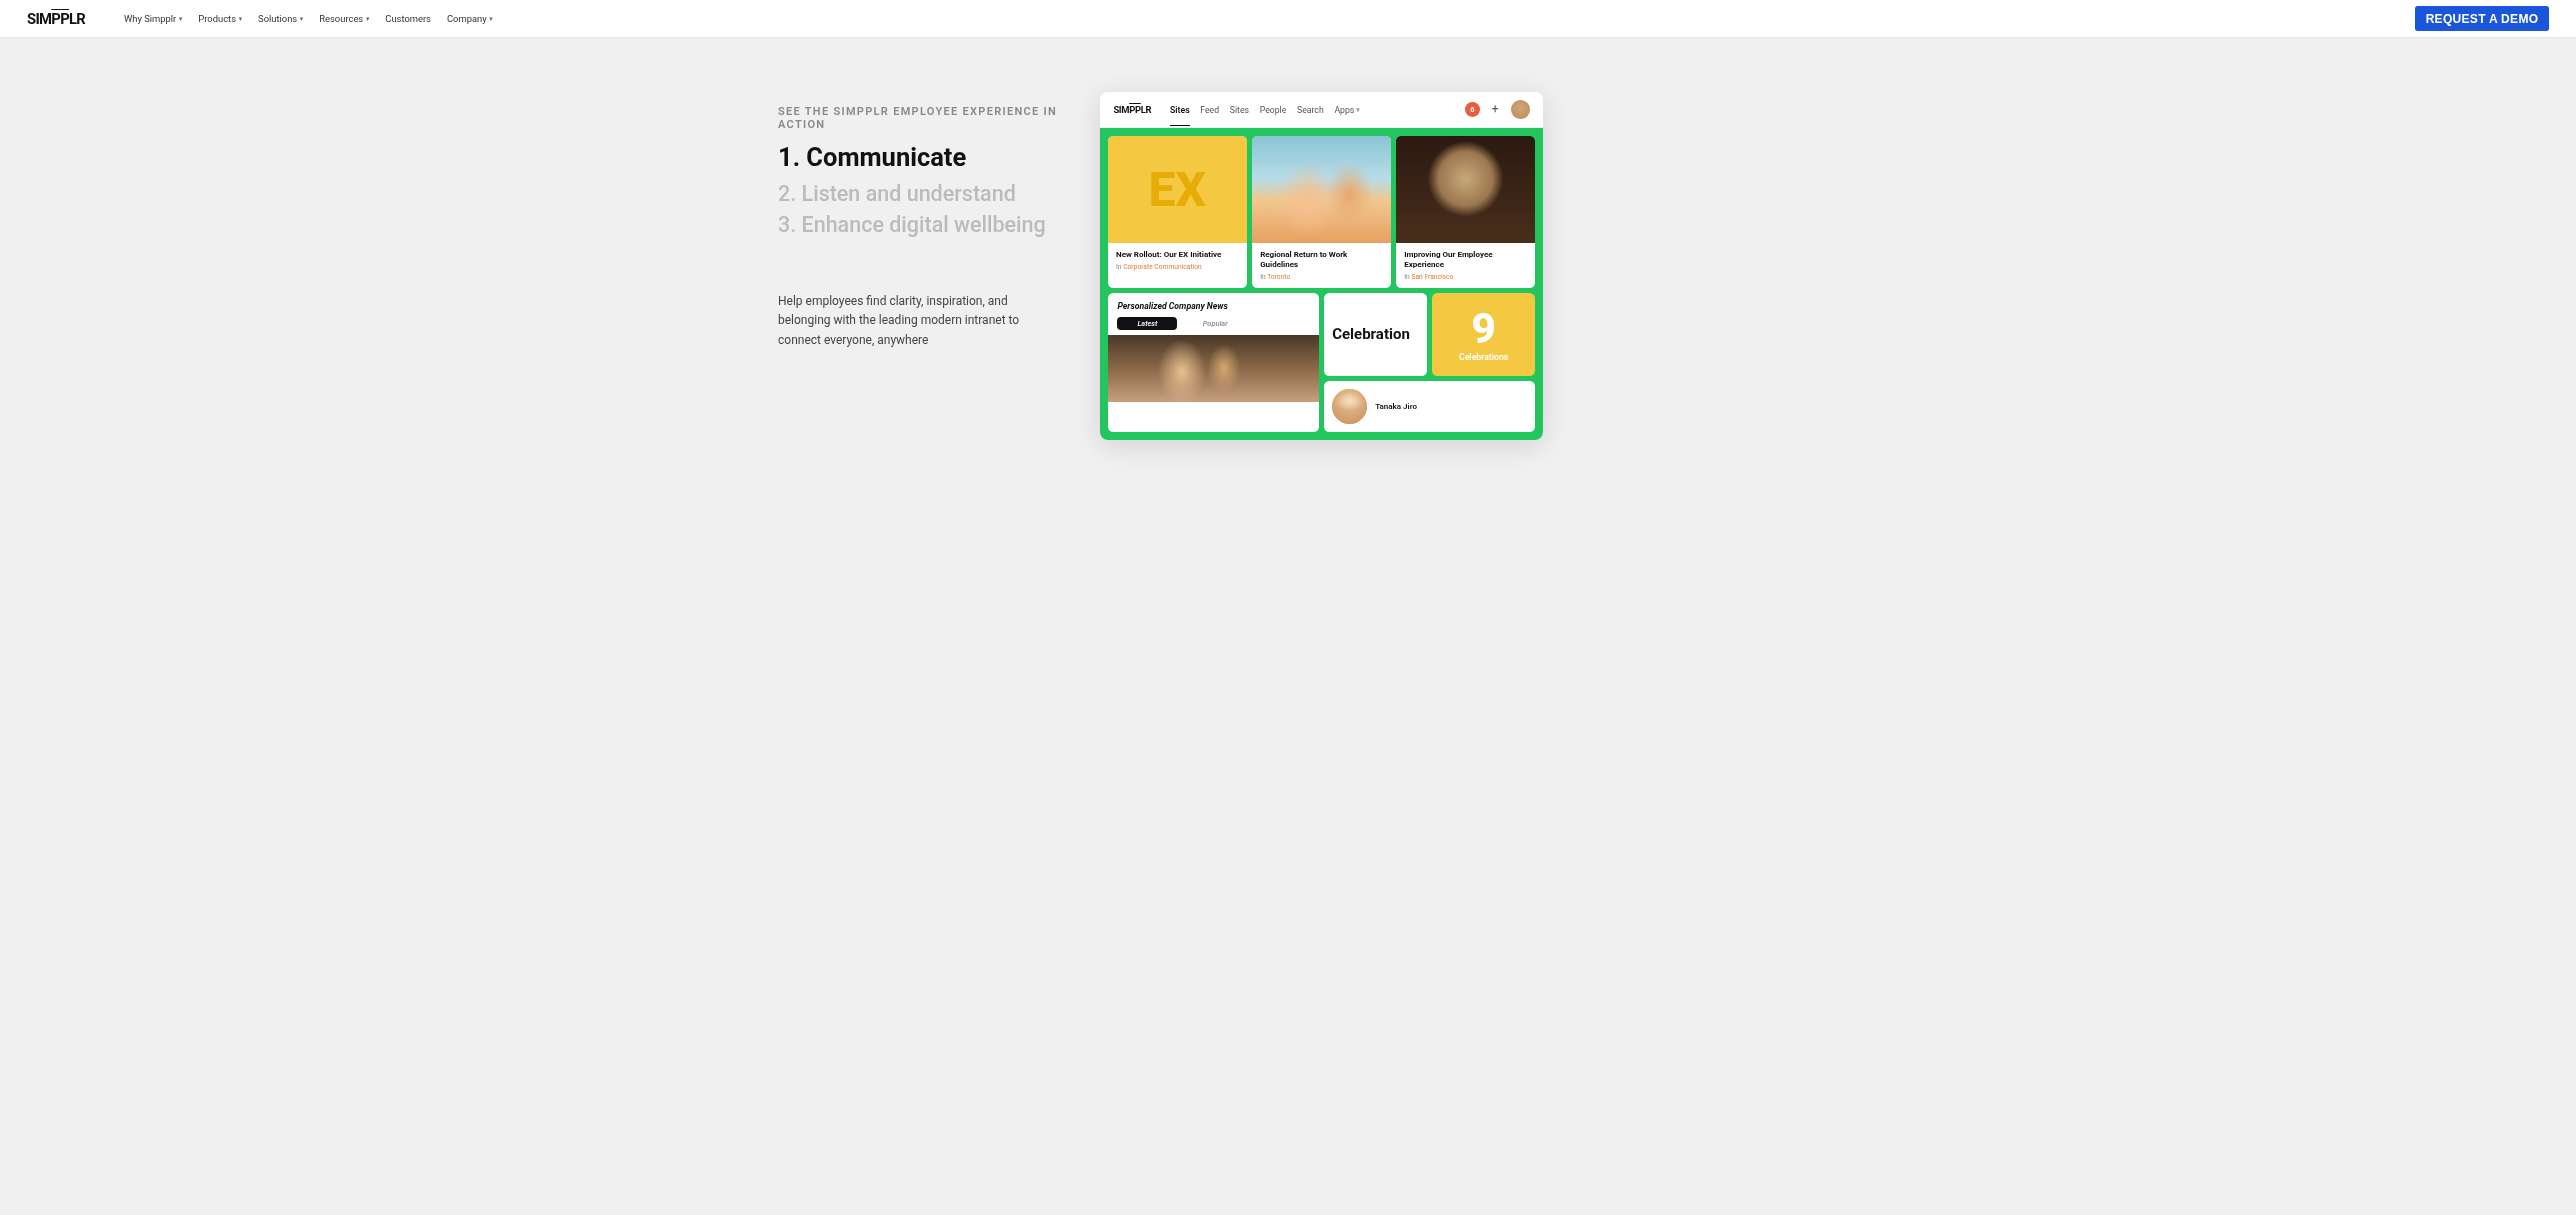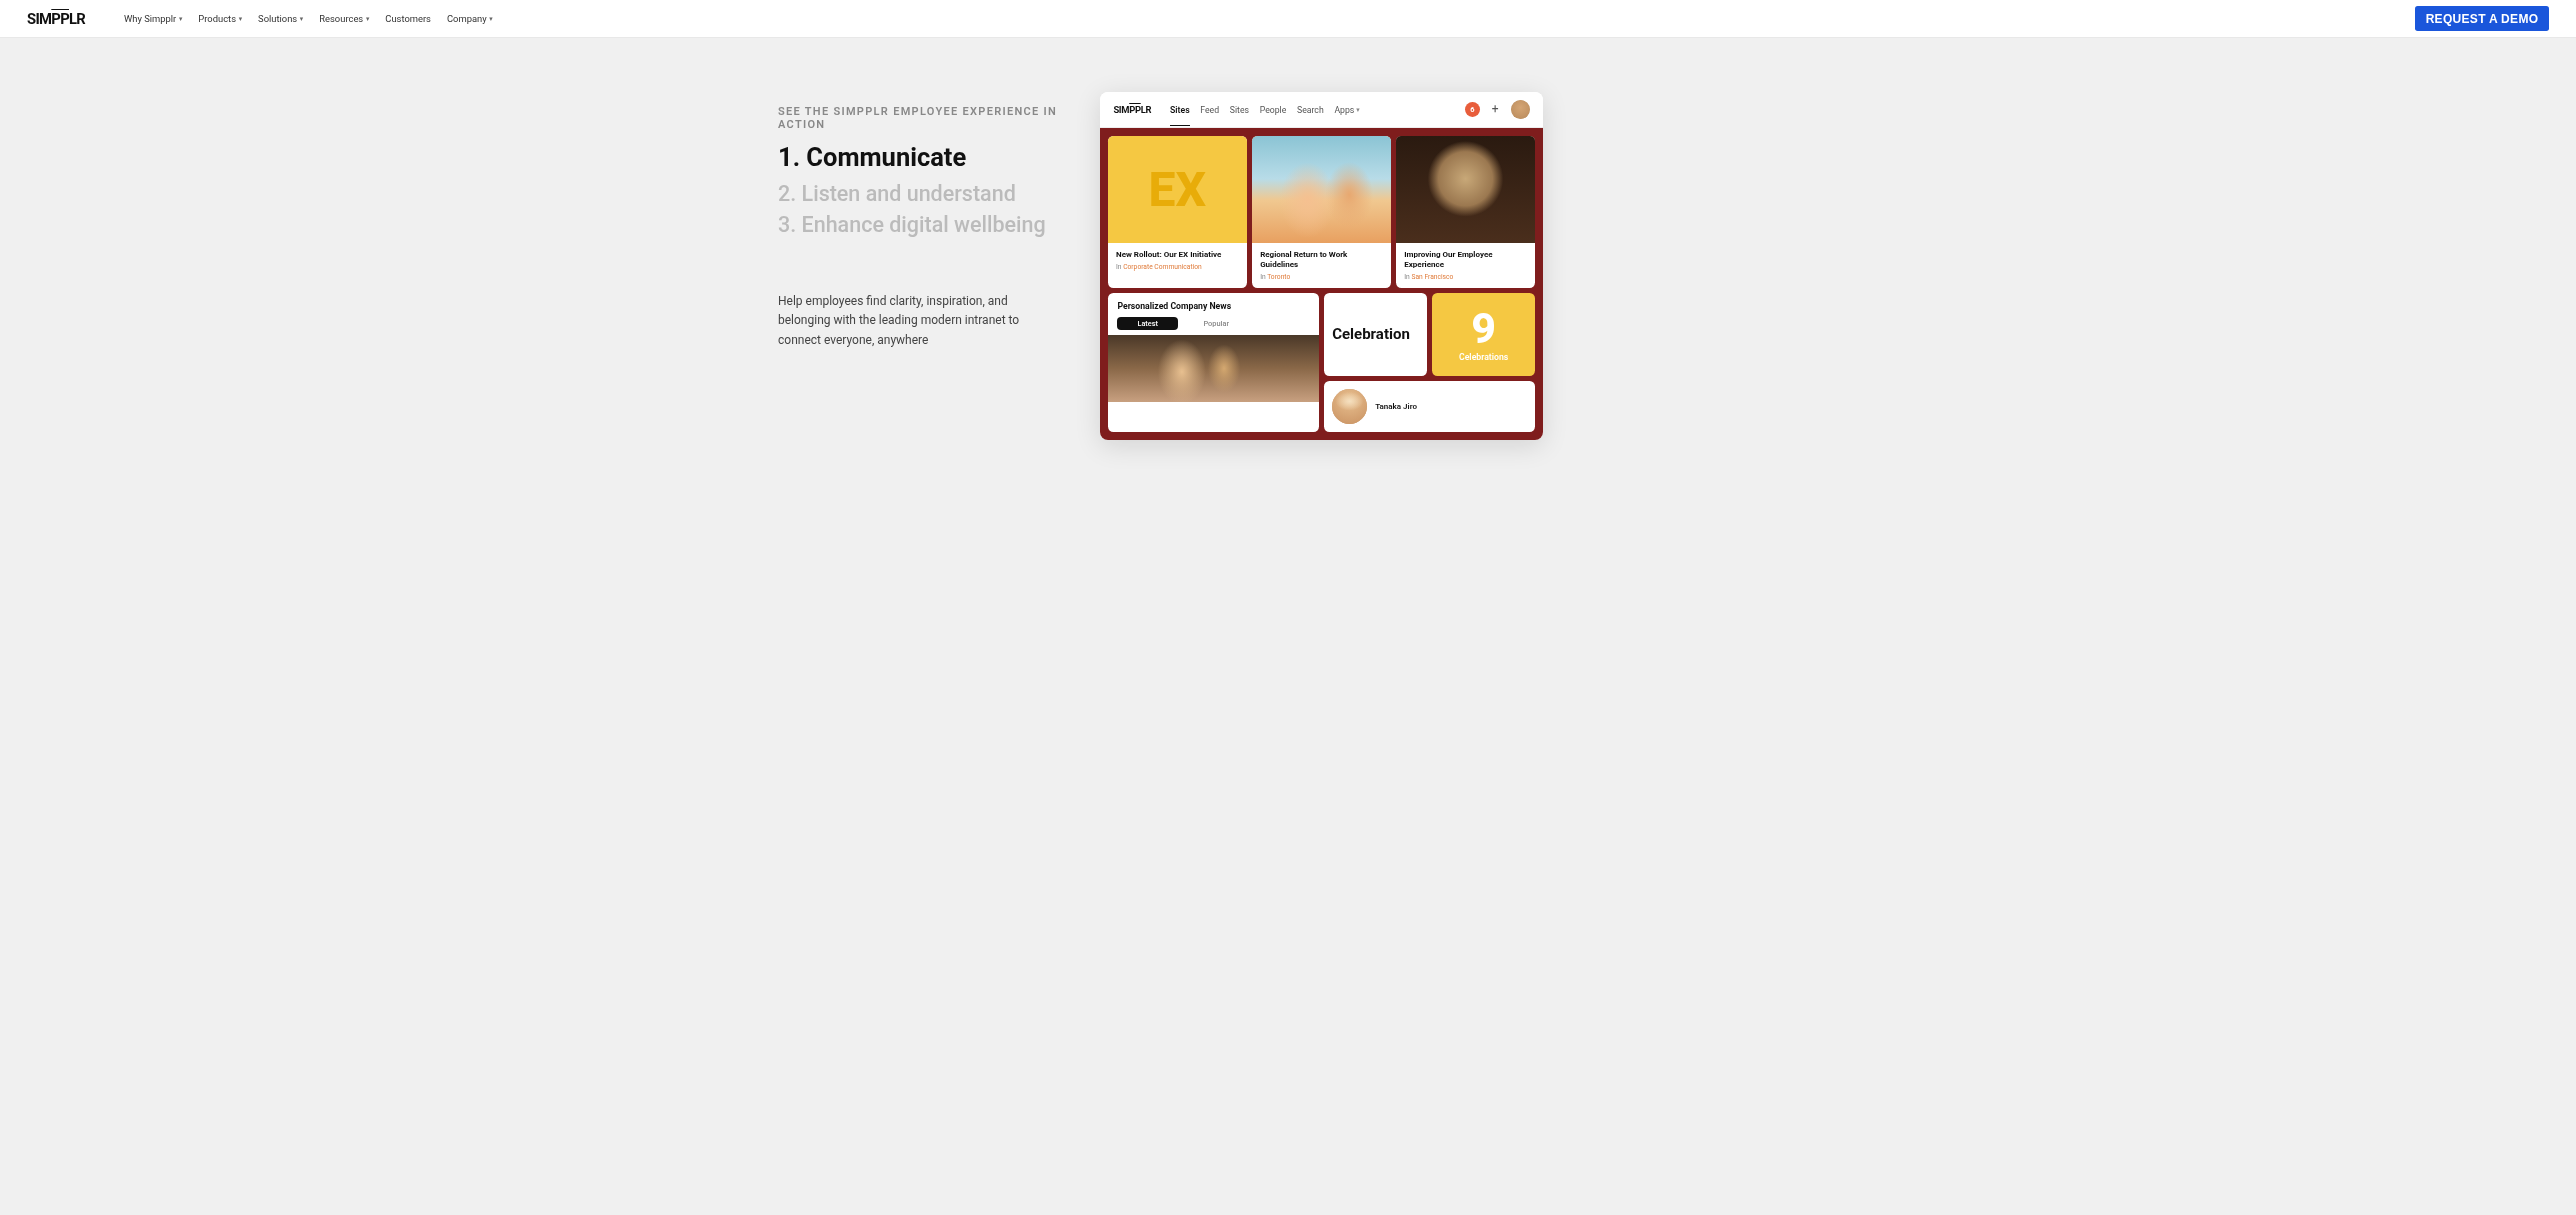--- a/index.html
+++ b/index.html
@@ -204,21 +204,21 @@
     .app-nav-avatar-inner {
       width: 100%;
       height: 100%;
       background: radial-gradient(circle at 50% 40%, #d4a574 0%, #b8895a 100%);
       border-radius: 50%;
     }
 
     
     .app-body {
       padding: 8px;
-      background: #7f1d1d;
+      background: #22c55e;
     }
 
     
     .cards-top {
       display: grid;
       grid-template-columns: 1fr 1fr 1fr;
       gap: 5.4px;
       margin-bottom: 5.4px;
     }
 
@@ -312,20 +312,21 @@
       display: grid;
       grid-template-columns: 1fr 1fr;
       gap: 5.4px;
     }
 
     
     .news-card {
       background: #fff;
       border-radius: 5.4px;
       overflow: hidden;
+      font-style: italic;
     }
     .news-card-header {
       padding: 8px 9.4px 5.4px;
       font-size: 8.7px;
       font-weight: 700;
       color: #111;
     }
     .news-tabs {
       display: flex;
       gap: 5.4px;

